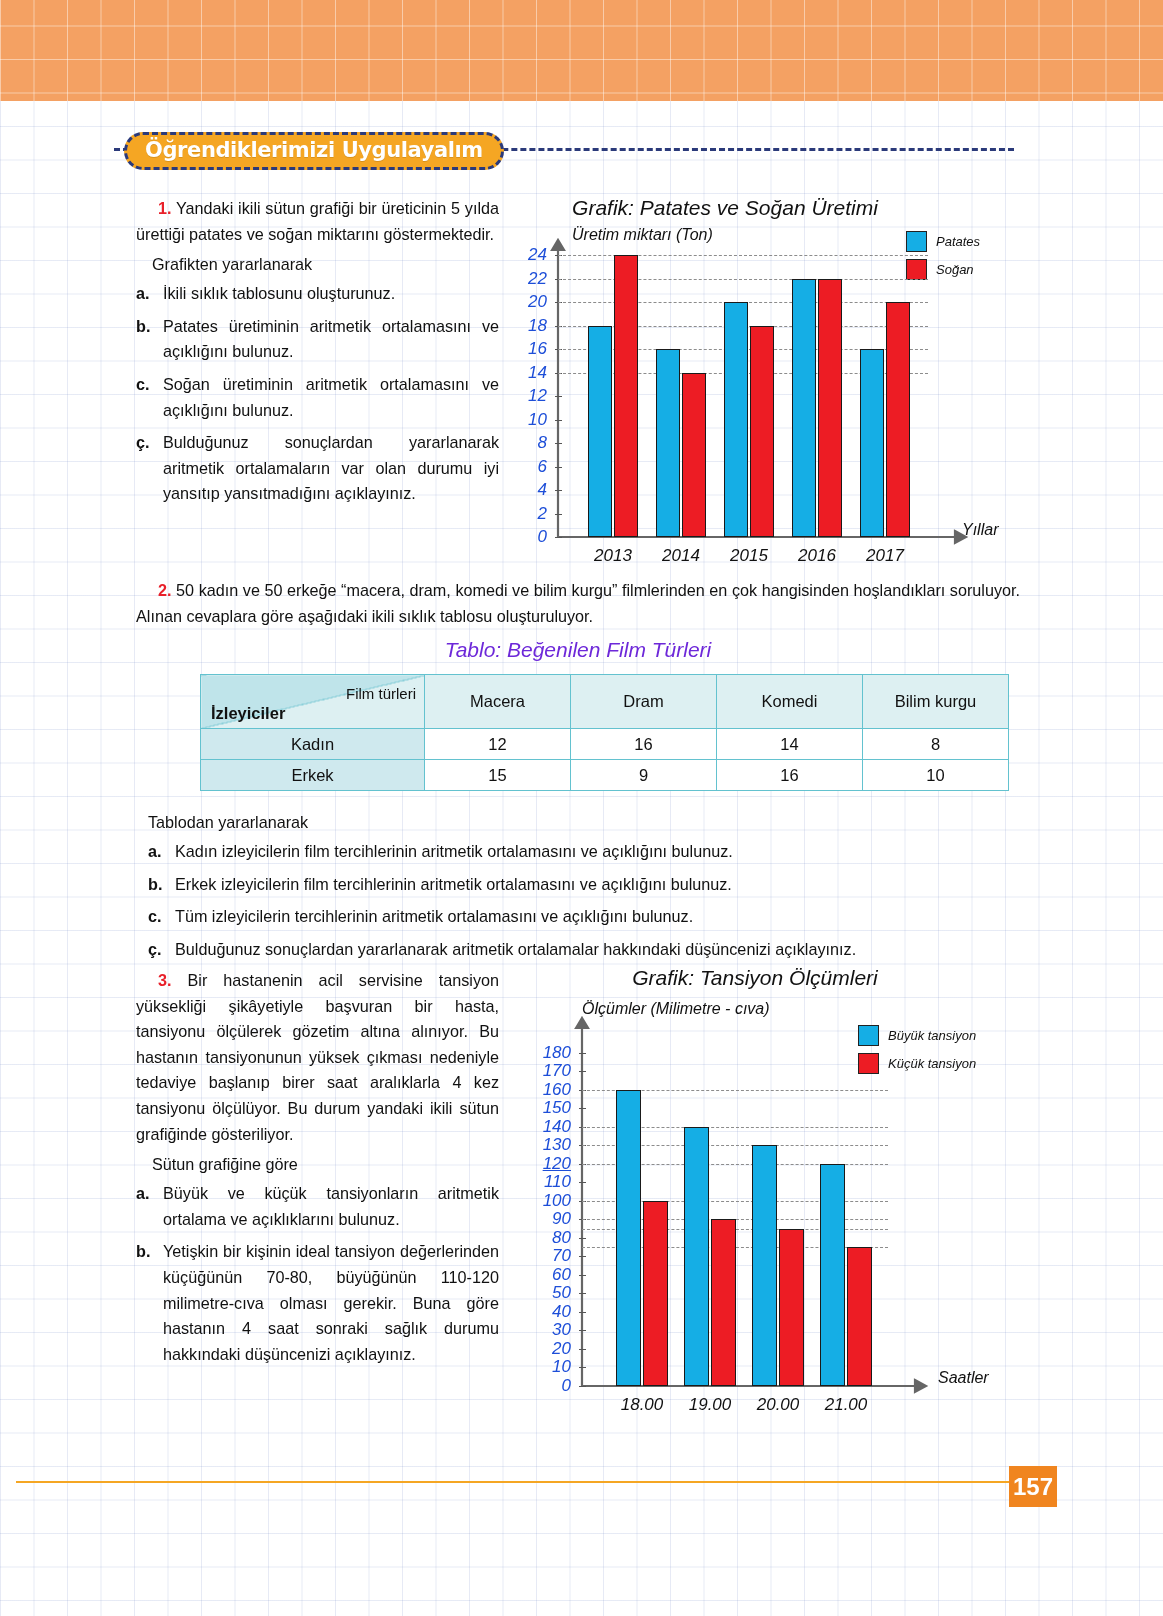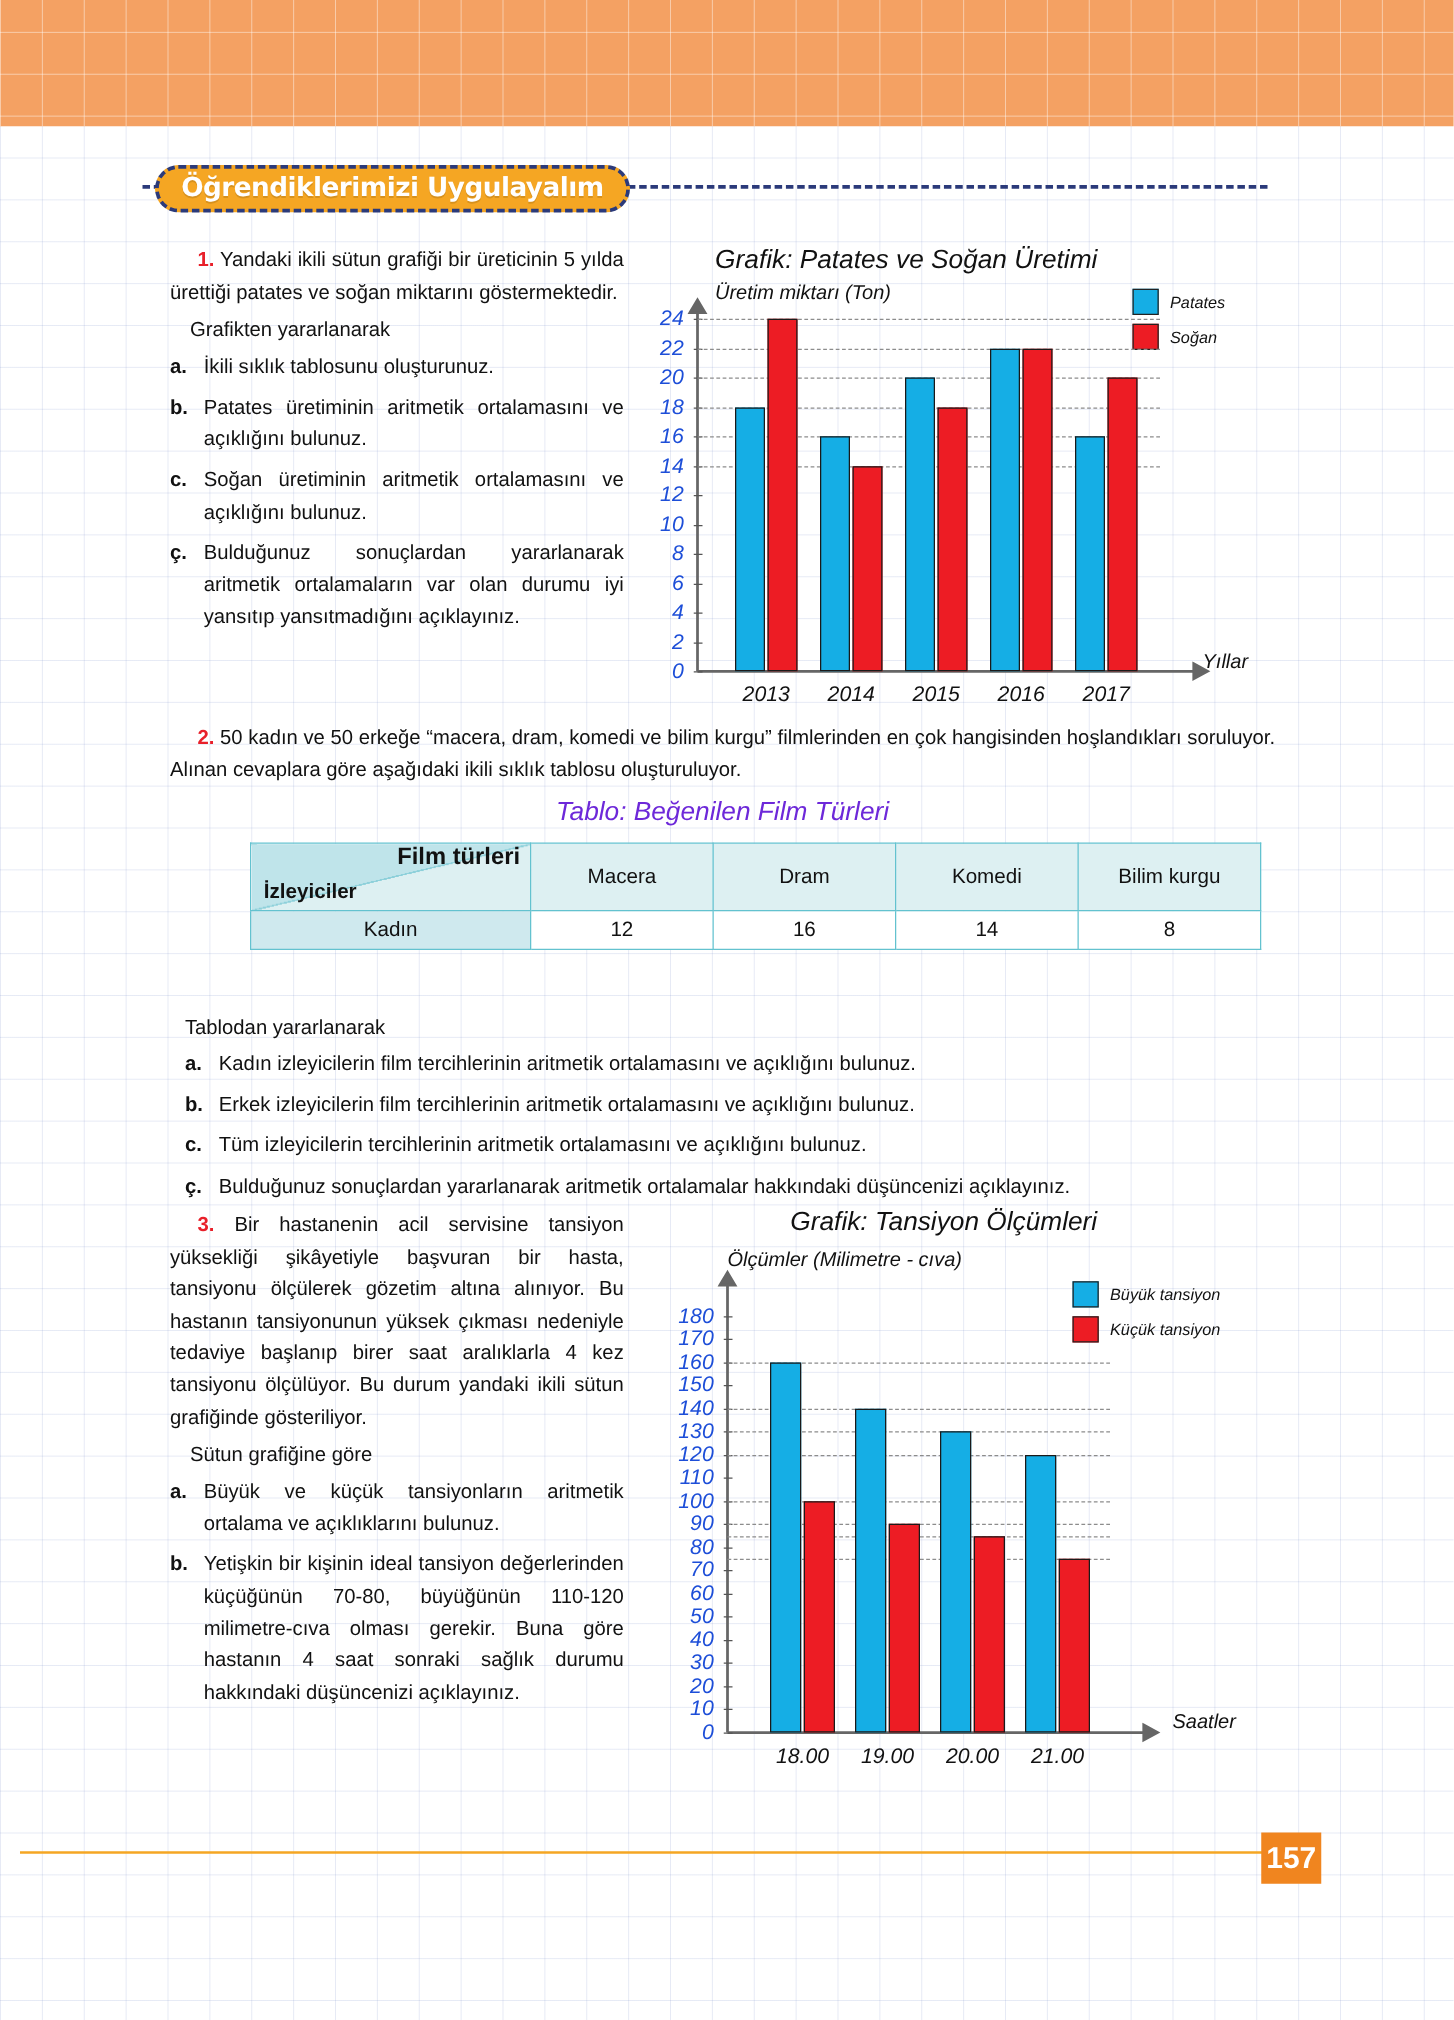--- a/index.html
+++ b/index.html
@@ -117,22 +117,22 @@
     border: 1px solid #63c2cf;
     text-align: center; vertical-align: middle;
     padding: 0;
   }
   .hdr-cell { background: #ddf0f2; height: 54px; width: 146px; font-weight: normal; }
   .corner-cell {
     background: linear-gradient(to bottom right, #bfe4ea 0%, #bfe4ea 49.4%, #8dd0da 49.4%, #8dd0da 50.6%, #ddf0f2 50.6%, #ddf0f2 100%);
     width: 224px; height: 54px; position: relative;
   }
   .corner-top {
-    position: absolute; right: 8px; top: 0;
-    font-weight: bold; font-size: 19px;
+    position: absolute; right: 8px; top: 10px;
+    font-weight: normal; font-size: 15px;
   }
   .corner-bot {
     position: absolute; left: 10px; bottom: 5px;
     font-weight: bold; font-size: 16.5px;
   }
   .rowlabel { background: #cfe9ee; text-align: left; padding-left: 11px; height: 31px; }
   .numcell { background: #ffffff; height: 31px; }
 
   
   .footer-line {
@@ -280,20 +280,27 @@
       </tr>
     </thead>
     <tbody>
       <tr>
         <td class="rowlabel">Kadın</td>
         <td class="numcell">12</td>
         <td class="numcell">16</td>
         <td class="numcell">14</td>
         <td class="numcell">8</td>
       </tr>
+      <tr>
+        <td class="rowlabel">Erkek</td>
+        <td class="numcell">15</td>
+        <td class="numcell">9</td>
+        <td class="numcell">16</td>
+        <td class="numcell">10</td>
+      </tr>
     </tbody>
   </table>
 
   <div style="position:absolute; left:148px; top:805px; width:872px;">
     <div class="lead" style="margin-left:0;">Tablodan yararlanarak</div>
     <div class="sub-list">
       <div class="sub-item">
         <span class="sub-mark">a.</span>
         <span class="sub-body nojust">Kadın izleyicilerin film tercihlerinin aritmetik ortalamasını ve açıklığını bulunuz.</span>
       </div>
@@ -366,21 +373,21 @@
         <div class="ytick" style="top: 290.316px; right: 449px; font-size: 17px;">70</div>
         <div class="tickmark" style="left: 59px; top: 290.316px;"></div>
         <div class="ytick" style="top: 271.789px; right: 449px; font-size: 17px;">80</div>
         <div class="tickmark" style="left: 59px; top: 271.789px;"></div>
         <div class="ytick" style="top: 253.263px; right: 449px; font-size: 17px;">90</div>
         <div class="tickmark" style="left: 59px; top: 253.263px;"></div>
         <div class="ytick" style="top: 234.737px; right: 449px; font-size: 17px;">100</div>
         <div class="tickmark" style="left: 59px; top: 234.737px;"></div>
         <div class="ytick" style="top: 216.211px; right: 449px; font-size: 17px;">110</div>
         <div class="tickmark" style="left: 59px; top: 216.211px;"></div>
-        <div class="ytick" style="top: 197.684px; right: 449px; font-size: 17px;">120</div>
+        <div class="ytick" style="top: 197.684px; right: 449px; font-size: 17px; text-decoration: underline;">120</div>
         <div class="tickmark" style="left: 59px; top: 197.684px;"></div>
         <div class="ytick" style="top: 179.158px; right: 449px; font-size: 17px;">130</div>
         <div class="tickmark" style="left: 59px; top: 179.158px;"></div>
         <div class="ytick" style="top: 160.632px; right: 449px; font-size: 17px;">140</div>
         <div class="tickmark" style="left: 59px; top: 160.632px;"></div>
         <div class="ytick" style="top: 142.105px; right: 449px; font-size: 17px;">150</div>
         <div class="tickmark" style="left: 59px; top: 142.105px;"></div>
         <div class="ytick" style="top: 123.579px; right: 449px; font-size: 17px;">160</div>
         <div class="tickmark" style="left: 59px; top: 123.579px;"></div>
         <div class="ytick" style="top: 105.053px; right: 449px; font-size: 17px;">170</div>

